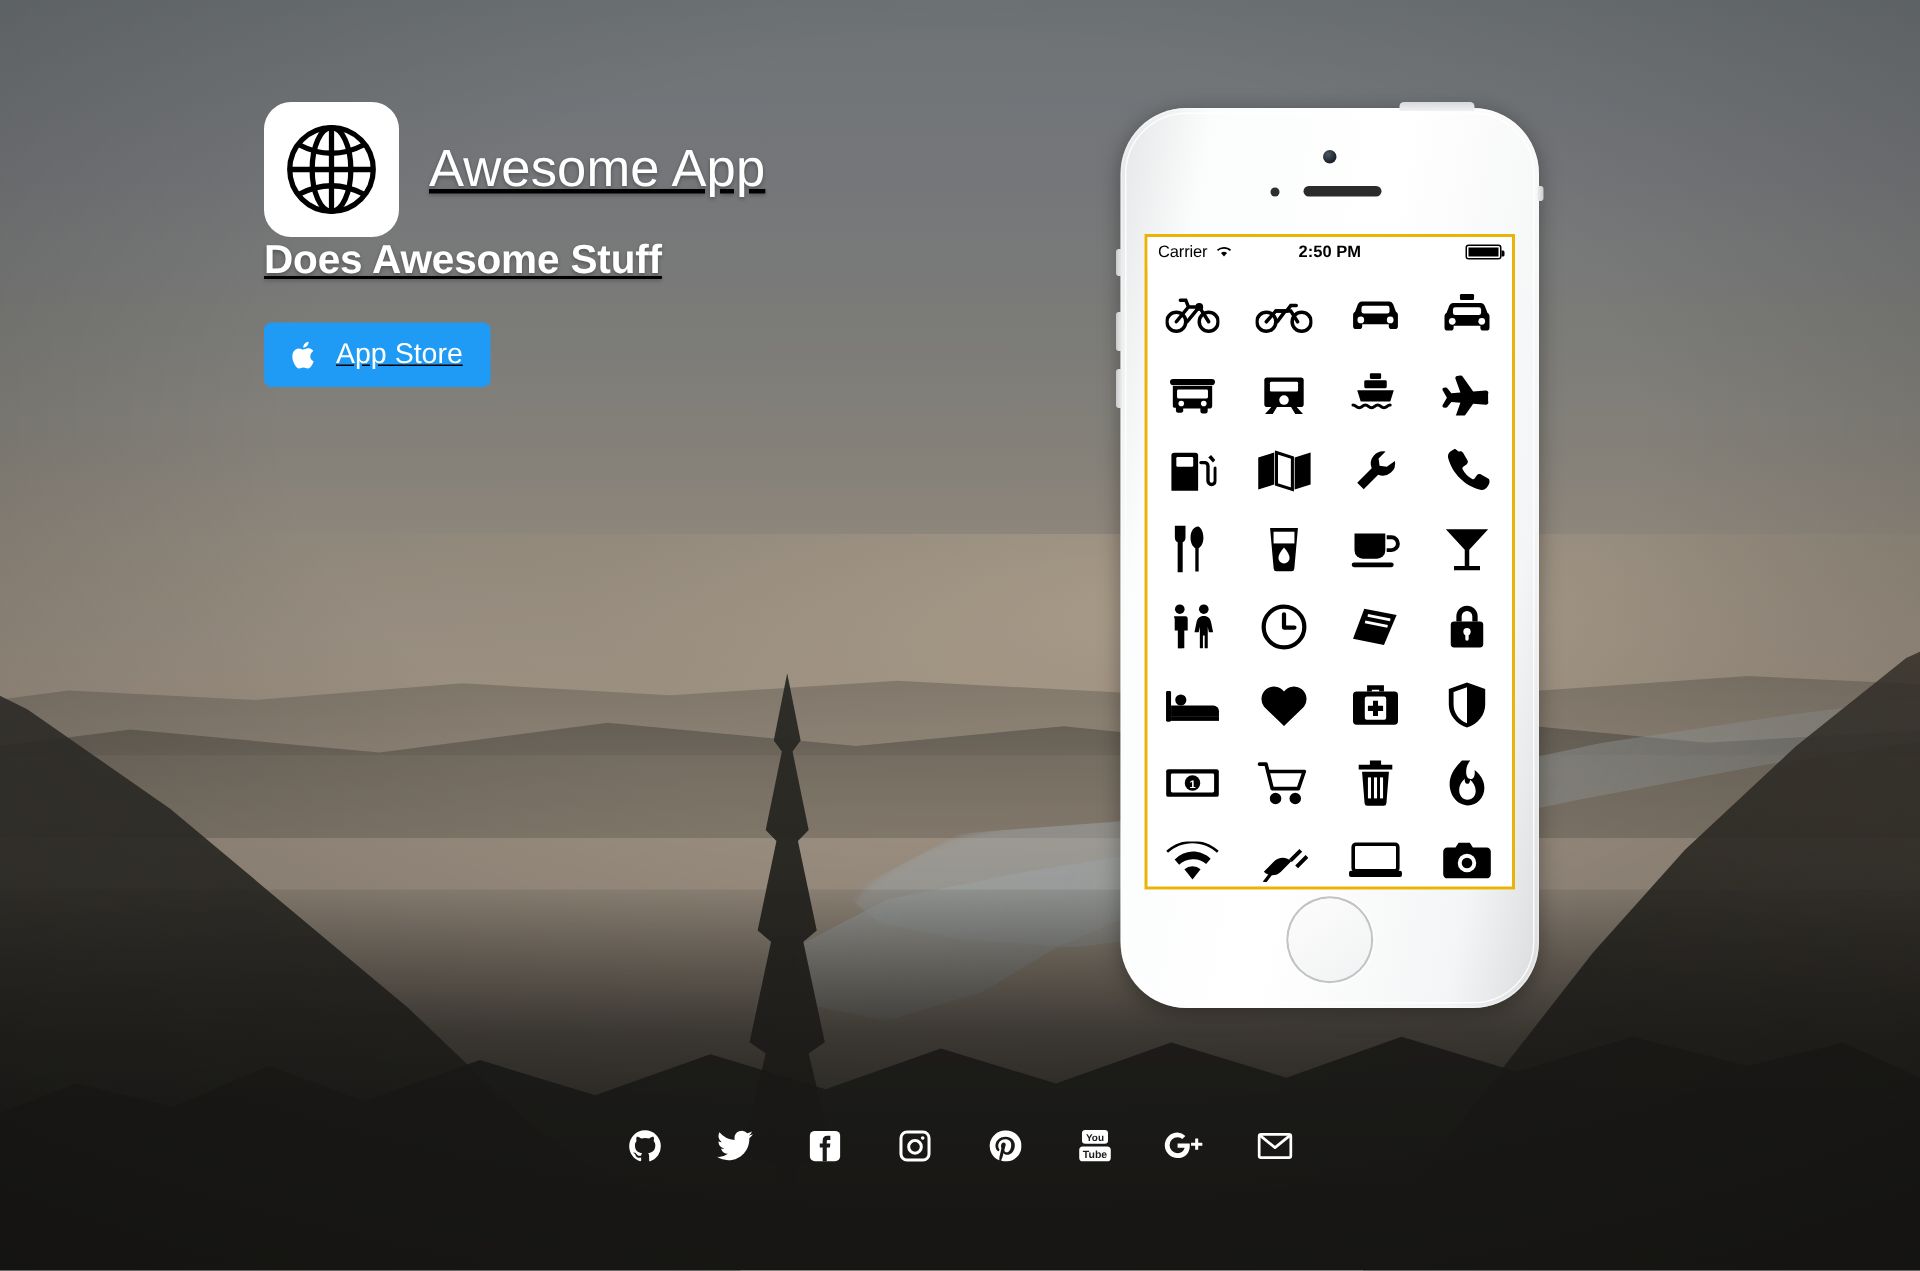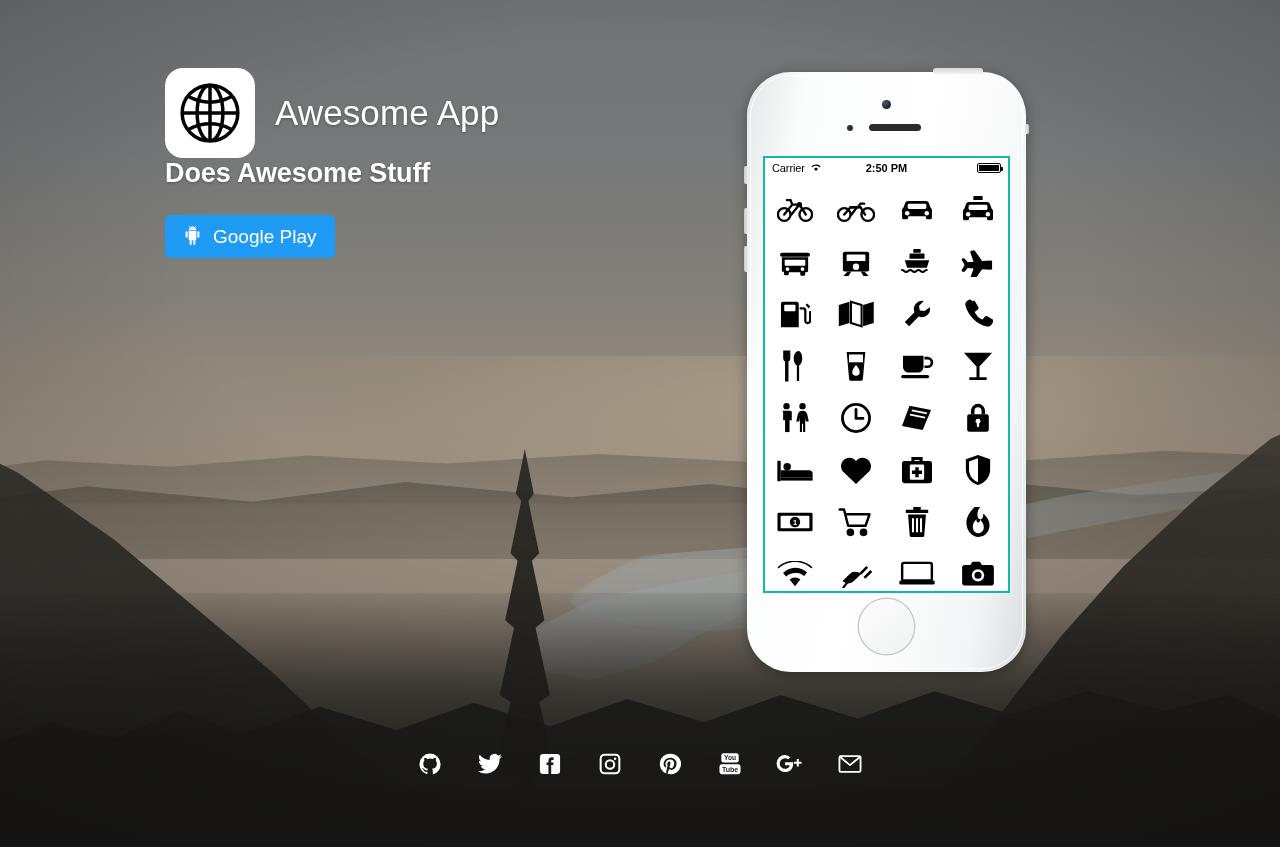--- a/index.html
+++ b/index.html
@@ -159,23 +159,24 @@
   .content {
     position: relative;
     z-index: 5;
     width: 1280px;
     height: 847px;
   }
 
   
   .left-col {
     position: absolute;
-    left: 165px;
+    left: 176px;
     top: 68px;
     width: 470px;
+    text-decoration: underline;
   }
 
   .brand {
     display: flex;
     align-items: center;
     gap: 20px;
   }
   .app-icon {
     width: 90px;
     height: 90px;
@@ -355,21 +356,21 @@
   }
 
   
   .screen {
     position: absolute;
     left: 16px;
     top: 84px;
     width: 247px;
     height: 437px;
     background: #ffffff;
-    border: 2px solid #14b8a6;
+    border: 2px solid #eab308;
     overflow: hidden;
   }
 
   .statusbar {
     height: 20px;
     display: flex;
     align-items: center;
     padding: 0 7px;
     font-size: 11px;
     color: #000;
@@ -474,37 +475,30 @@
           </span>
         </div>
         <div class="brand-name">Awesome App</div>
       </div>
 
       <h1 class="tagline">Does Awesome Stuff</h1>
 
 
       <div class="store-row">
 
-
         <button class="store-btn">
           <span>
-            <svg width="19" height="21" viewBox="0 0 24 26" fill="#fff">
-              <path d="M7.2 6.2h9.6v10.3a1.2 1.2 0 0 1-1.2 1.2H8.4a1.2 1.2 0 0 1-1.2-1.2V6.2z"></path>
-              <rect x="3.3" y="6.4" width="2.6" height="8.2" rx="1.3"></rect>
-              <rect x="18.1" y="6.4" width="2.6" height="8.2" rx="1.3"></rect>
-              <rect x="8.4" y="17.2" width="2.6" height="6.6" rx="1.3"></rect>
-              <rect x="13" y="17.2" width="2.6" height="6.6" rx="1.3"></rect>
-              <path d="M7.3 5.2a4.7 4.7 0 0 1 9.4 0H7.3z"></path>
-              <path d="M8.9 1.2 7.9.1M15.1 1.2 16.1.1" stroke="#fff" stroke-width="0.9" stroke-linecap="round"></path>
-              <circle cx="9.9" cy="3.1" r="0.62" fill="#1f9bf5"></circle>
-              <circle cx="14.1" cy="3.1" r="0.62" fill="#1f9bf5"></circle>
+            <svg width="19" height="22" viewBox="0 0 24 28" fill="#fff">
+              <path d="M16.4 14.7c0-3 2.4-4.4 2.5-4.5-1.4-2-3.5-2.3-4.2-2.3-1.8-.2-3.5 1.1-4.4 1.1-.9 0-2.3-1-3.8-1C4.6 8 2.9 9.1 2 10.9c-2 3.4-.5 8.5 1.4 11.3.9 1.4 2 2.9 3.5 2.8 1.4-.05 1.9-.9 3.6-.9s2.2.9 3.7.87c1.5-.03 2.5-1.4 3.4-2.8 1.07-1.6 1.5-3.2 1.53-3.3-.03-.02-2.93-1.13-2.96-4.47z"></path>
+              <path d="M13.6 5.8c.77-.95 1.3-2.25 1.15-3.55-1.12.05-2.48.75-3.28 1.7-.7.83-1.33 2.18-1.16 3.45 1.25.1 2.53-.64 3.29-1.6z"></path>
             </svg>
           </span>
-          <span>Google Play</span>
+          <span>App Store</span>
         </button>
+
 
       </div>
     </div>
 
     <div class="phone">
       <div class="phone-body"></div>
 
       <div class="btn-power"></div>
       <div class="btn-silent"></div>
       <div class="btn-vol-up"></div>

